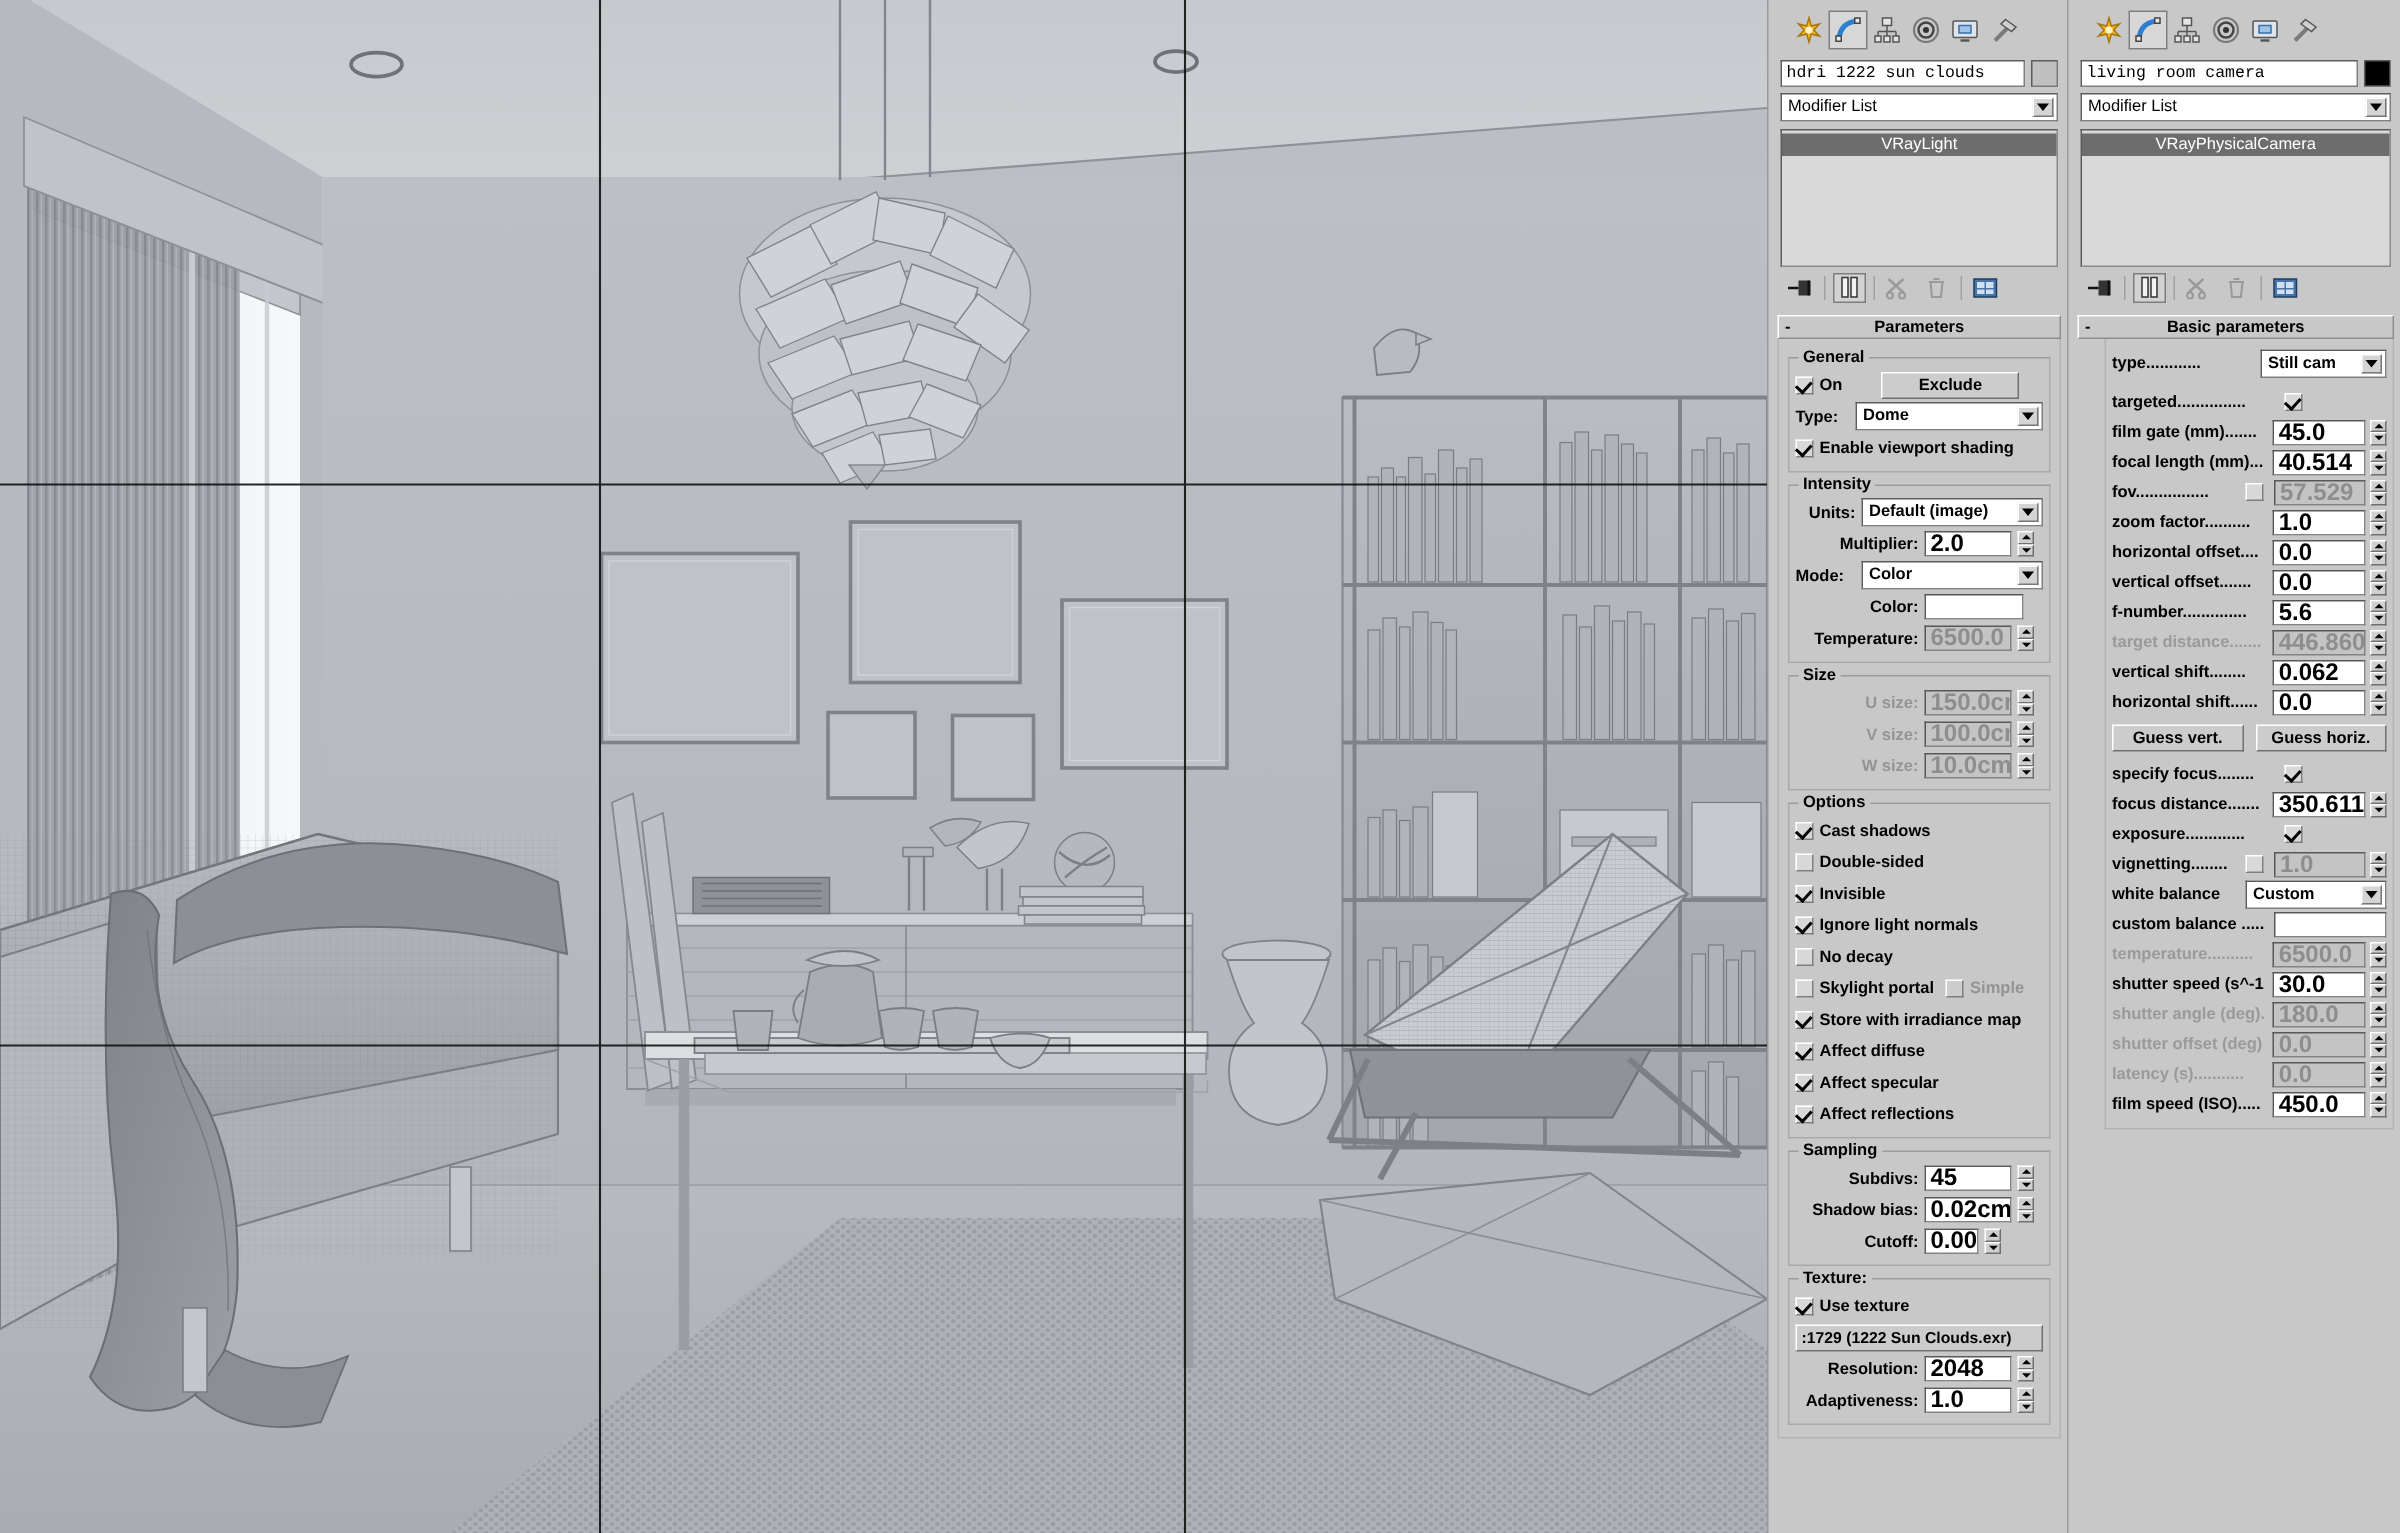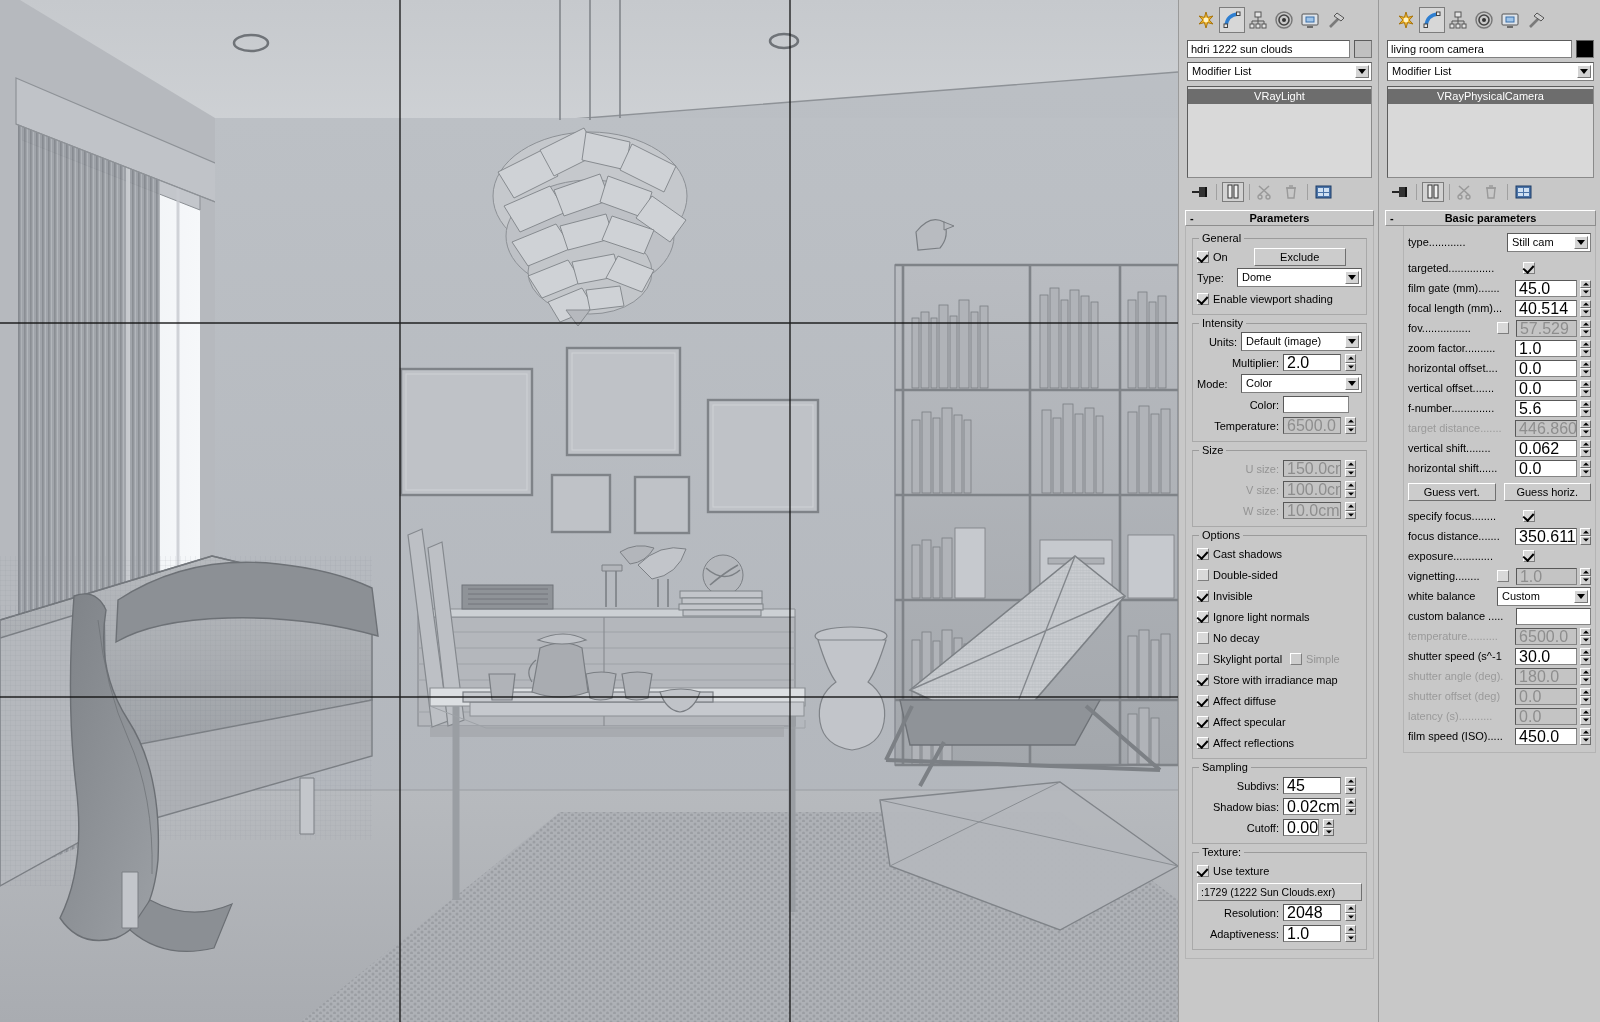--- a/index.html
+++ b/index.html
@@ -44,21 +44,21 @@
   .tabbtn.active {
     border: 1px solid #7d7d7d;
     background: #d7d7d7;
   }
 
   .namerow { display: flex; padding: 2px 6px 2px 8px; gap: 4px; height: 22px; align-items: center; }
   .namefield {
     flex: 1; height: 18px; background: #fff;
     border: 1px solid #808080; border-top-color:#5c5c5c; border-left-color:#5c5c5c;
     font-size: 11px; line-height: 16px; padding: 0 3px; color: #000;
-    white-space: nowrap; overflow: hidden;
+    white-space: nowrap; overflow: hidden; font-family: Liberation Mono, monospace;
   }
   .colorswatch {
     width: 18px; height: 18px;
     border: 1px solid #7a7a7a; border-top-color:#5c5c5c; border-left-color:#5c5c5c;
   }
   .swatch-light { background: #c0c0c0; }
   .swatch-cam { background: #000000; }
 
   .modrow { padding: 2px 6px 2px 8px; }
   .combo {
@@ -114,20 +114,21 @@
     font-size: 11px; font-weight: bold; color:#000;
     position: relative;
   }
   .rollhead .minus { position:absolute; left:4px; font-weight:bold; font-size: 11px;}
   .rollhead .rtitle { width:100%; text-align:center; }
 
   .rollbody {
     border: 1px solid #b4b4b4; border-top: none;
     padding: 4px 4px 4px 4px;
     background: #c8c8c8;
+    font-weight: bold;
   }
 
   
   .grp { position: relative; margin: 8px 2px 4px 2px; padding: 8px 4px 4px 4px;
          border: 1px solid #a9a9a9; border-top-color:#9b9b9b;}
   .grp > .glabel {
     position: absolute; top: -7px; left: 6px;
     background: #c8c8c8; padding: 0 3px;
     font-size: 11px; color: #000;
   }

